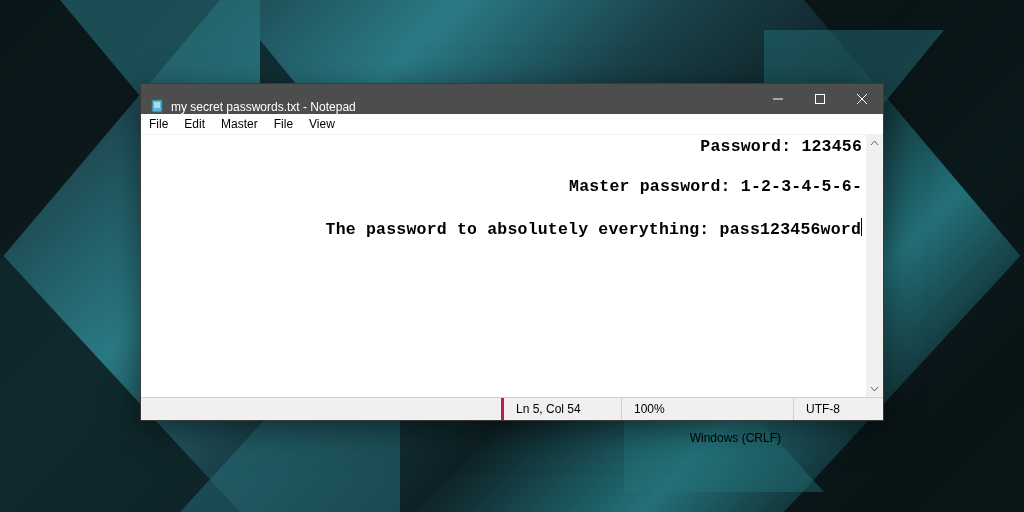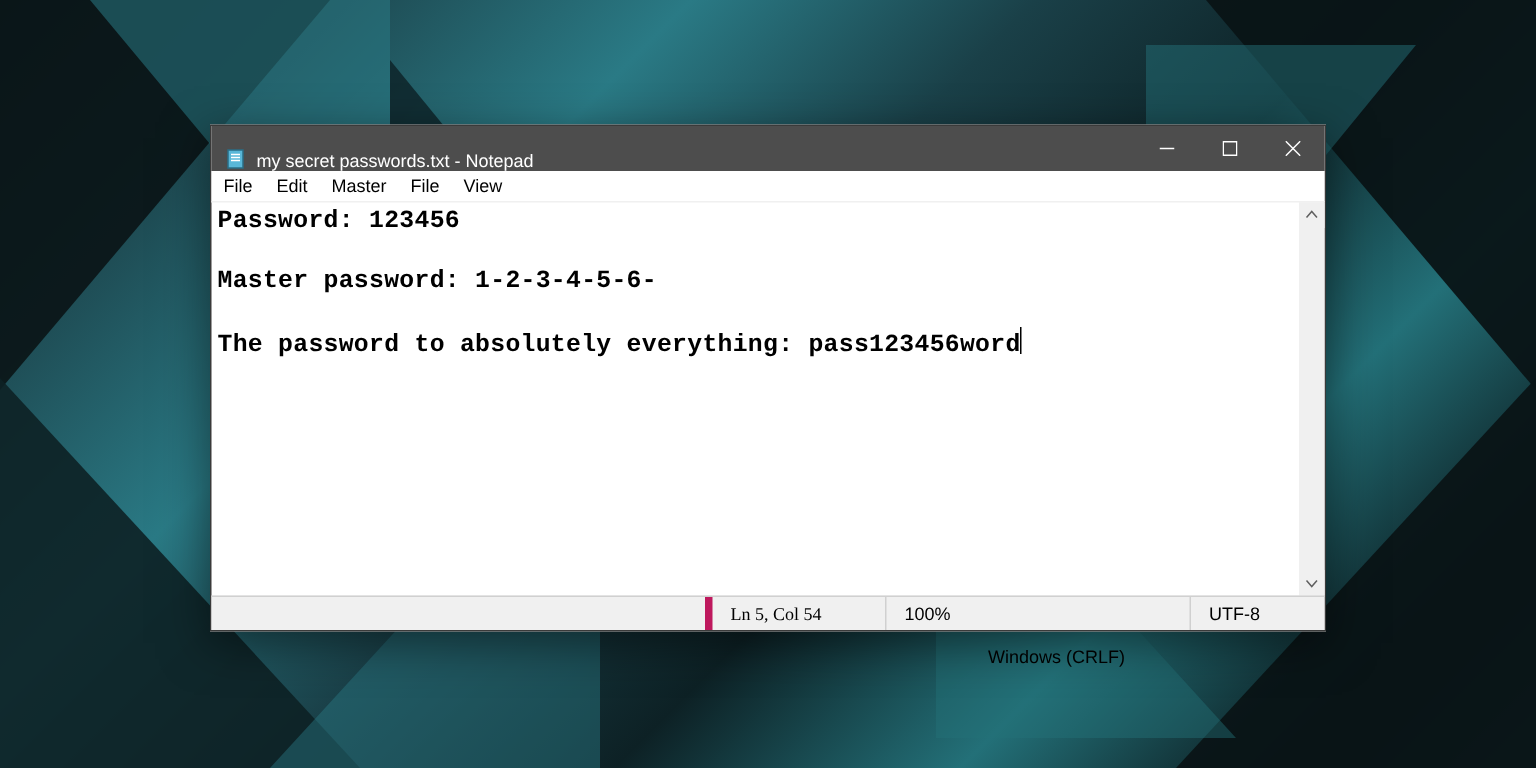--- a/index.html
+++ b/index.html
@@ -28,43 +28,43 @@
   .titlebar-spacer { flex:1 1 auto; }
   .win-btn {
     width:42px; height:30px; display:flex; align-items:center; justify-content:center;
     cursor:pointer;
   }
   .menubar {
     height:21px; background:#fff; display:flex; align-items:center; font-size:12px; color:#000;
     border-bottom:1px solid #f0f0f0;
   }
   .menu-item { padding:2px 8px; cursor:pointer; }
-  .content-wrap { flex:1 1 auto; display:flex; min-height:0; }
+  .content-wrap { flex:1 1 auto; display:flex; min-height:0;text-align:right; }
   .content {
     flex:1 1 auto; padding:2px 4px; font-family:Consolas,"Courier New",monospace;
     font-size:16.5px; line-height:1.22; white-space:pre; overflow:hidden; color:#000;
     font-weight:bold; letter-spacing:0.2px;
   }
   .scrollbar {
     width:17px; background:#f0f0f0; display:flex; flex-direction:column;
   }
   .sb-btn {
     height:17px; display:flex; align-items:center; justify-content:center; background:#f0f0f0;
   }
   .sb-track { flex:1; }
   .statusbar {
     height:23px; background:#f0f0f0; border-top:1px solid #d0d0d0;
     display:flex; align-items:stretch; font-size:12px; color:#000;
   }
   .status-spacer { flex:1; }
   .status-cell { padding:0 12px; display:flex; align-items:center; border-left:1px solid #d0d0d0; }
-  .status-cell.first { border-left:5px solid #be185d; min-width:120px;font-family:Liberation Serif, serif; }
+  .status-cell.first { border-left:3px solid #be185d; min-width:120px; }
   .status-cell.zoom { min-width:50px; justify-content:center;}
   .status-cell.enc  { min-width:100px;margin-top:40px; }
-  .status-cell.ut8  { min-width:90px;margin-left:31px; }
+  .status-cell.ut8  { min-width:90px; }
   .caret { display:inline-block; width:0; border-left:1px solid #000; height:1.1em; vertical-align:-2px; }
 </style>
 </head>
 <body>
 
 <div class="desktop">
 
   <div class="tri-layer">
     <div class="tri" style="top:0;left:0;border-left:220px solid rgba(10,20,22,.9);border-bottom:260px solid transparent;"></div>
     <div class="tri" style="top:0;left:60px;border-right:200px solid rgba(42,122,133,.55);border-bottom:240px solid transparent;"></div>

